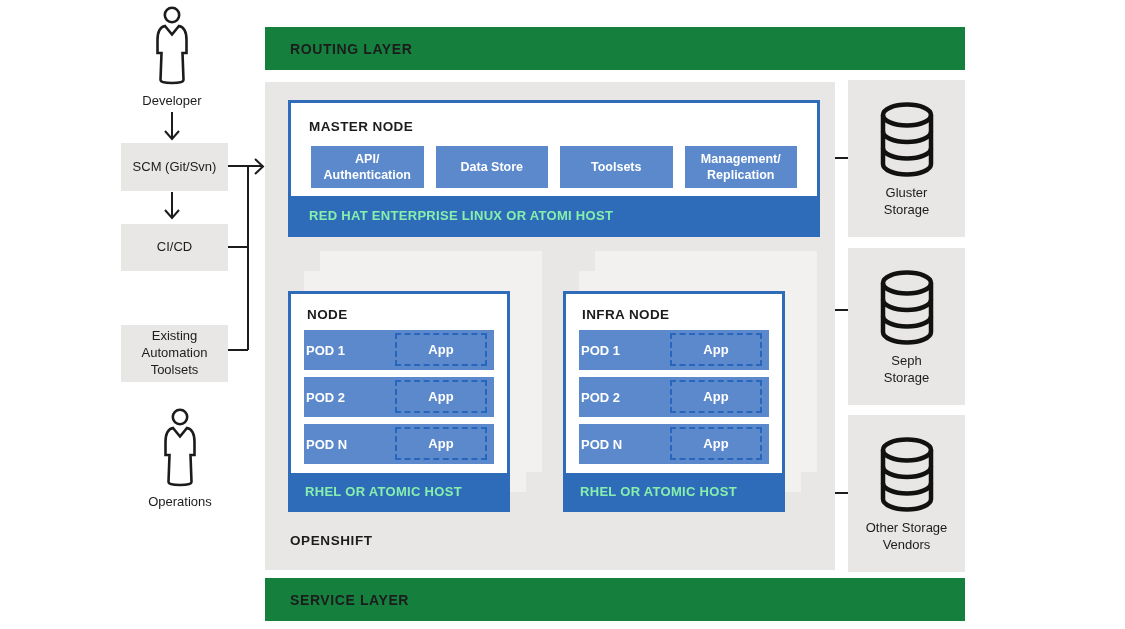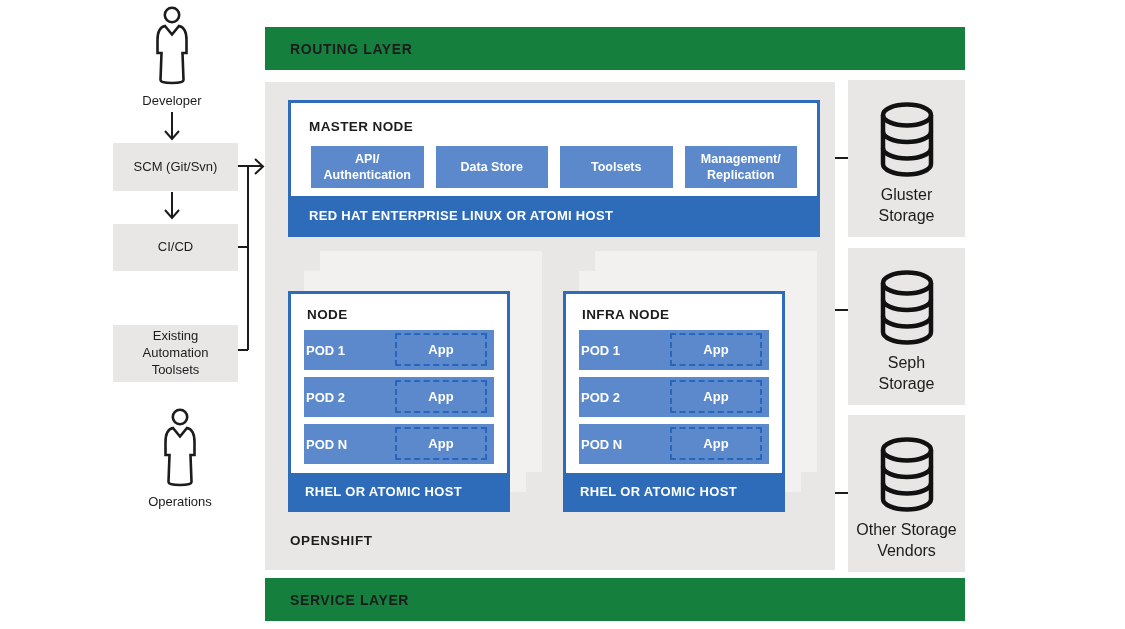--- a/index.html
+++ b/index.html
@@ -8,61 +8,61 @@
 
   
   .abs{position:absolute;}
 
   
   .layer-bar{position:absolute;left:265px;width:700px;height:43px;background:#15803d;
     display:flex;align-items:center;padding-left:25px;box-sizing:border-box;
     font-weight:bold;font-size:14px;letter-spacing:0.6px;}
 
   
-  .pipe-box{position:absolute;left:113px;width:125px;background:#e8e7e5;
+  .pipe-box{position:absolute;left:121px;width:107px;background:#e8e7e5;
     display:flex;align-items:center;justify-content:center;text-align:center;
     font-size:13px;line-height:1.3;}
 
   .actor-label{position:absolute;width:120px;text-align:center;font-size:13px;}
 
   
   .panel{position:absolute;left:265px;top:82px;width:570px;height:488px;background:#e8e7e5;}
   .openshift-label{position:absolute;left:25px;top:451px;font-weight:bold;
     font-size:13.5px;letter-spacing:0.6px;}
 
   
   .master{position:absolute;left:23px;top:18px;width:532px;height:137px;background:#fff;
     border:3px solid #2e6cba;box-sizing:border-box;}
   .box-title{position:absolute;left:18px;top:16px;font-weight:bold;font-size:13.5px;
     letter-spacing:0.4px;}
   .services{position:absolute;left:20px;right:20px;top:43px;height:42px;display:flex;gap:12px;}
   .service{flex:1;background:#5b89cc;color:#fff;font-weight:bold;font-size:12.5px;
     display:flex;align-items:center;justify-content:center;text-align:center;
     white-space:pre-line;line-height:1.3;}
   .host-bar{position:absolute;left:0;right:0;bottom:0;height:38px;background:#2e6cba;
-    color:#ffffff;font-weight:bold;font-size:13px;display:flex;align-items:center;
+    color:#86efac;font-weight:bold;font-size:13px;display:flex;align-items:center;
     padding-left:18px;letter-spacing:0.3px;box-sizing:border-box;}
 
   
   .node-shadow{position:absolute;width:222px;height:221px;background:#f2f1ef;}
   .node{position:absolute;top:209px;width:222px;height:221px;background:#fff;
     border:3px solid #2e6cba;box-sizing:border-box;}
   .node .box-title{top:13px;left:16px;}
   .pods{position:absolute;left:13px;right:13px;top:36px;display:flex;flex-direction:column;gap:7px;}
   .pod{height:40px;background:#5b89cc;position:relative;display:flex;align-items:center;
     color:#fff;font-weight:bold;font-size:13px;padding-left:2px;box-sizing:border-box;}
   .app{position:absolute;right:7px;top:3px;width:92px;height:33px;border:2px dashed #2766bd;
     display:flex;align-items:center;justify-content:center;font-size:13px;font-weight:bold;
     color:#ffffff;box-sizing:border-box;}
   .node .host-bar{height:36px;padding-left:14px;}
 
   
   .storage-box{position:absolute;left:848px;width:117px;height:157px;background:#e8e7e5;
     display:flex;flex-direction:column;align-items:center;}
-  .storage-label{font-size:16px;text-align:center;line-height:1.3;white-space:pre-line;margin-top:7px;}
+  .storage-label{font-size:13px;text-align:center;line-height:1.3;white-space:pre-line;margin-top:7px;}
   .db-icon{margin-top:22px;}
 
   svg.connectors{position:absolute;left:0;top:0;width:1125px;height:629px;pointer-events:none;}
 </style>
 </head>
 <body>
 
 <div class="canvas">
 
   <svg class="connectors" viewBox="0 0 1125 629" fill="none" stroke="#1c1c1c" stroke-width="2">

